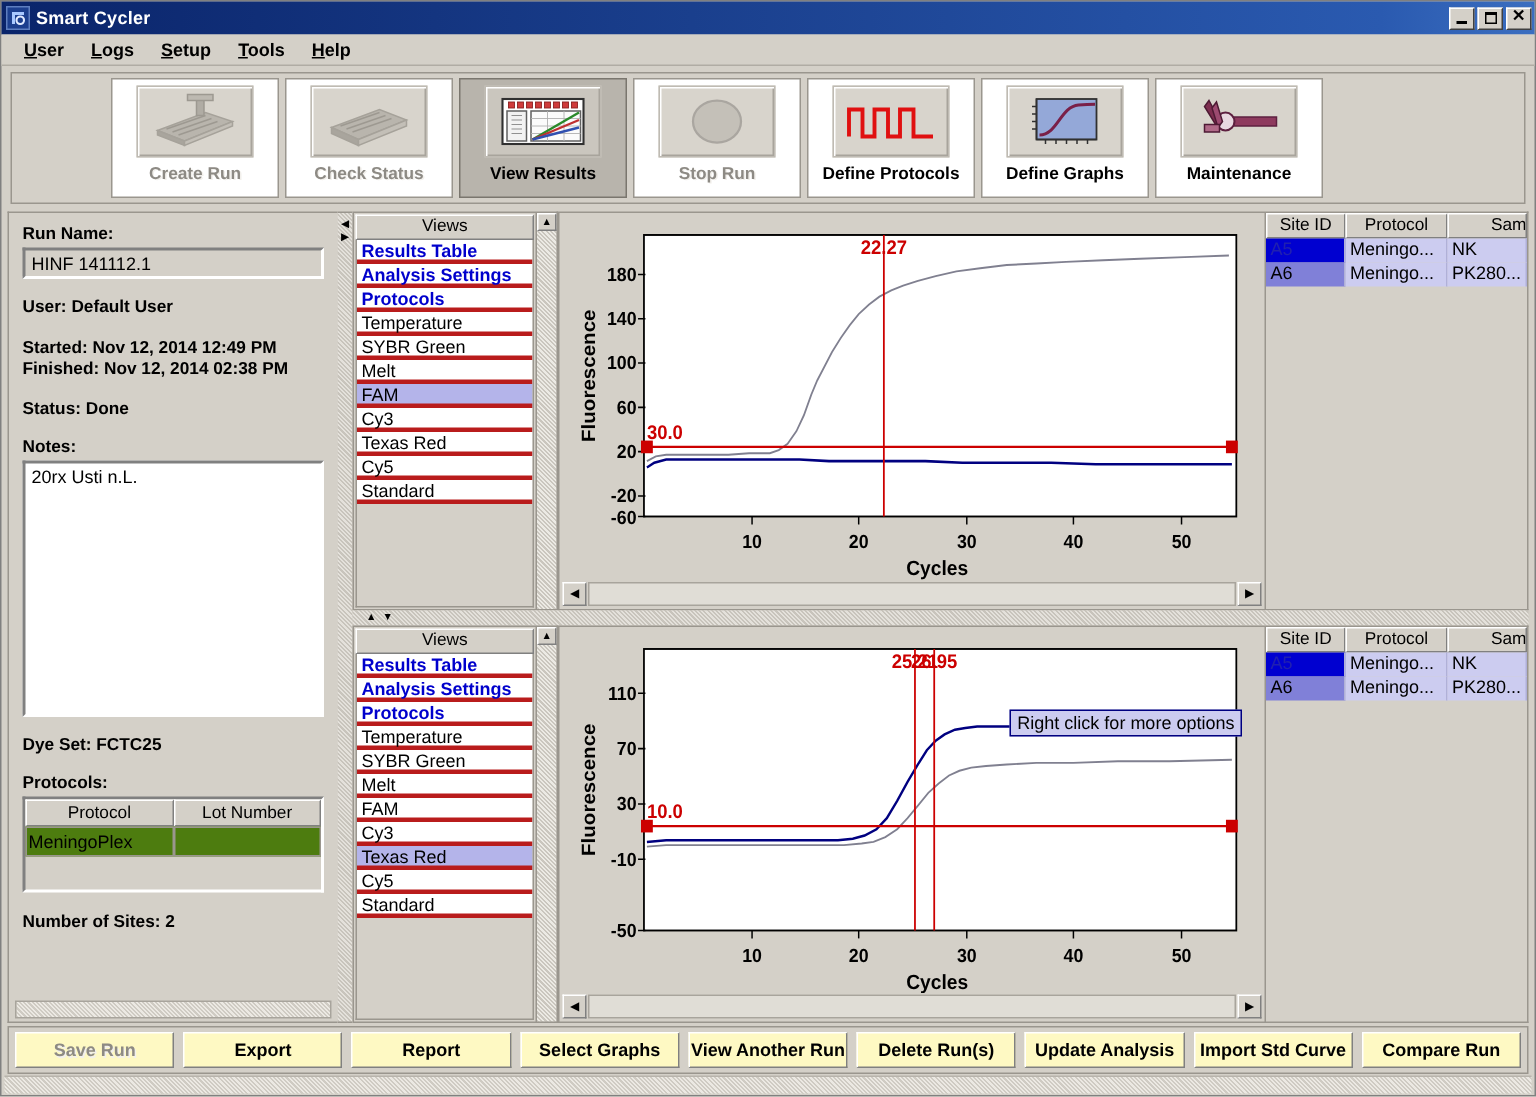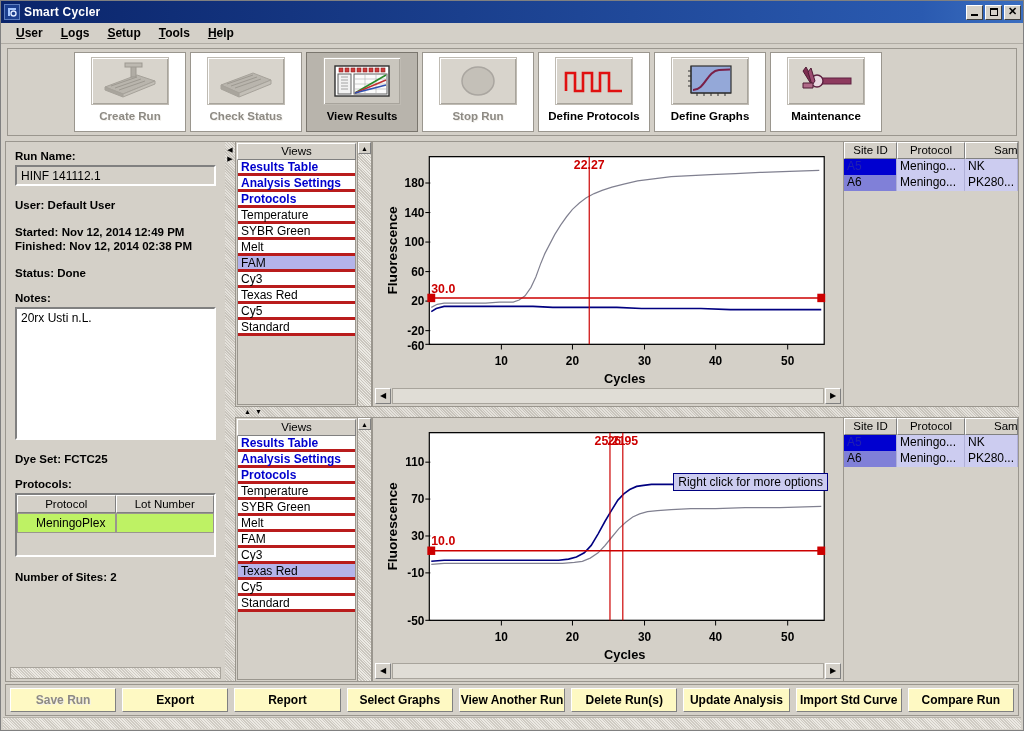--- a/index.html
+++ b/index.html
@@ -134,21 +134,21 @@
     border-color: #808080 #ffffff #ffffff #808080;
     padding: 2px 4px;
     font-size: 12px; color: #000;
     height: 21px;
   }
   .lp-line { font-size: 11.5px; font-weight: bold; color: #000; margin: 2px 0; }
   .lp-notes {
     background: #ffffff;
     border: 2px solid;
     border-color: #808080 #ffffff #ffffff #808080;
-    height: 133px;
+    height: 171px;
     padding: 2px 4px;
     font-size: 12px; color: #000;
   }
   .proto-table {
     border: 2px solid;
     border-color: #808080 #ffffff #ffffff #808080;
     background: #d4d0c8;
     height: 64px;
     margin-top: 2px;
   }
@@ -157,24 +157,24 @@
     flex: 1;
     background: #d4d0c8;
     border: 1px solid;
     border-color: #ffffff #808080 #808080 #ffffff;
     font-size: 11.5px; text-align: center; color: #000;
     line-height: 16px;
   }
   .proto-row { display: flex; height: 20px; }
   .proto-row div {
     flex: 1;
-    background: #bef264;
+    background: #4d7c0f;
     border: 1px solid #9a968e;
     font-size: 12px; color: #000;
-    padding-left: 18px;
+    padding-left: 1px;
     line-height: 18px;
     overflow: hidden; white-space: nowrap;
   }
   .lp-sites { font-size: 11.5px; font-weight: bold; margin-top: 14px; }
   .lp-hscroll {
     position: absolute;
     left: 4px; right: 4px; bottom: 2px; height: 12px;
     background: #d9d5cd;
     border: 1px solid #a8a49c;
     background-image: repeating-linear-gradient(45deg,#cfcbc3 0 1px,#ece9e3 1px 2px);

